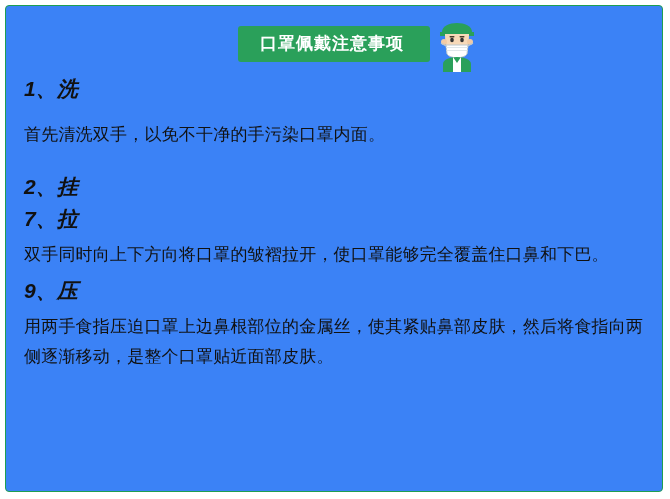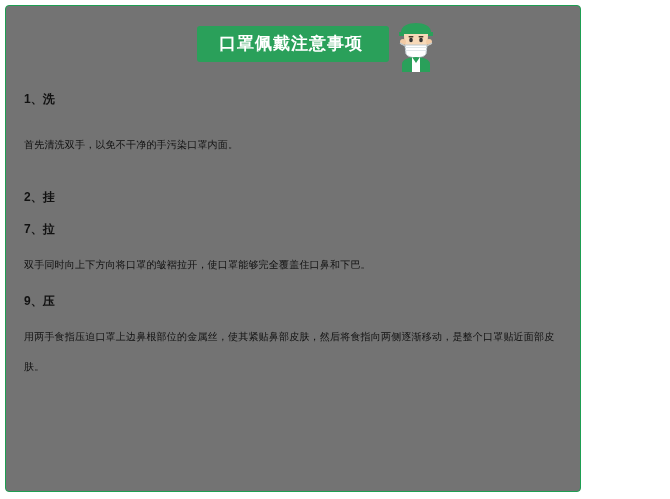--- a/index.html
+++ b/index.html
@@ -8,27 +8,27 @@
     background: #ffffff;
   }
   body {
     width: 670px;
     height: 499px;
     font-family: "Liberation Sans", sans-serif;
     overflow: hidden;
   }
   .card {
     position: relative;
-    width: 576px;
+    width: 658px;
     height: 487px;
     margin: 5px;
     border: 1px solid #1e9e52;
     border-radius: 4px;
     box-sizing: border-box;
-    background: #737373;
+    background: #3b82f6;
   }
   
   .header {
     position: absolute;
     top: 20px;
     left: 0;
     right: 0;
     height: 40px;
   }
   .banner {
@@ -62,28 +62,29 @@
   .content {
     position: absolute;
     top: 72px;
     left: 18px;
     right: 18px;
   }
   .sec {
     margin-bottom: 4px;
   }
   .sec-title {
-    font-size: 12px;
+    font-size: 21px;
     font-weight: bold;
     color: #111111;
-    margin: 10px 0 14px 0;
+    margin: 0 0 14px 0;
     line-height: 22px;
+    font-style: italic;
   }
   .sec-body {
-    font-size: 10px;
+    font-size: 17px;
     color: #111111;
     line-height: 30px;
     margin: 0 0 22px 0;
     letter-spacing: 0.2px;
   }
   .sec:first-child .sec-title { margin-bottom: 20px; }
   .sec:first-child .sec-body { margin-bottom: 26px; }
   .s2 .sec-title { margin-bottom: 10px; }
   .s3 .sec-title { margin-bottom: 10px; }
   .s4 .sec-title { margin-bottom: 10px; }

